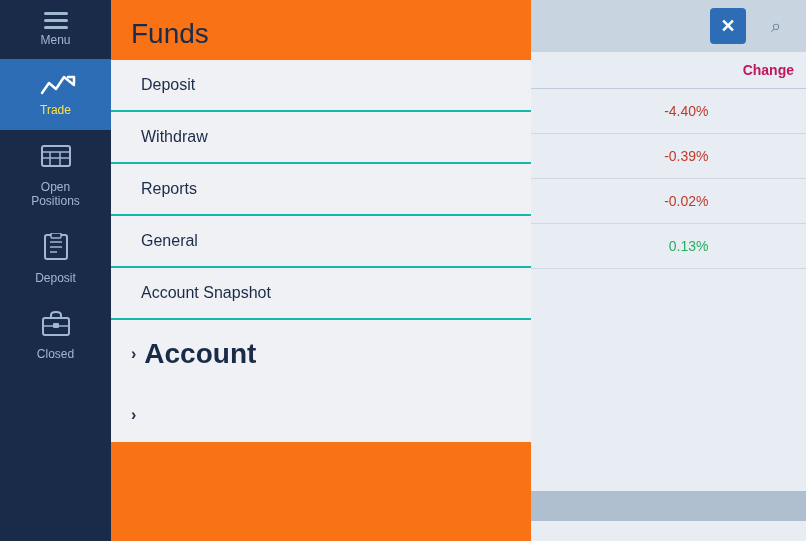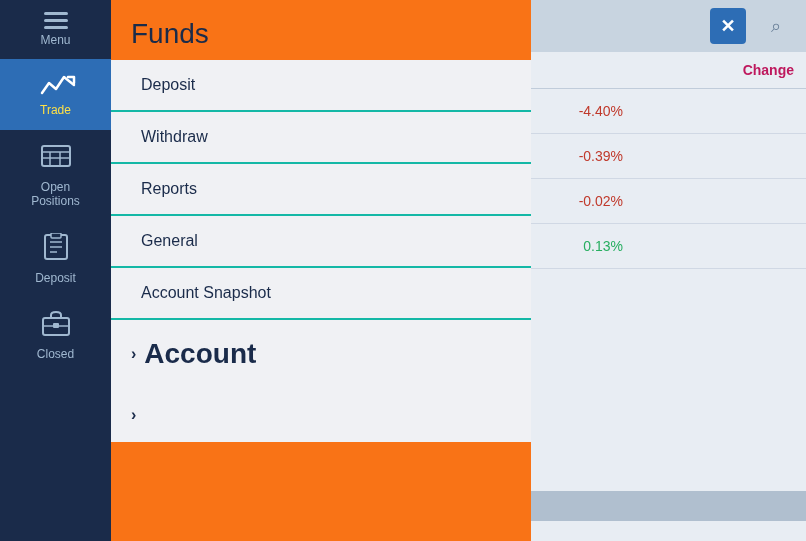--- a/index.html
+++ b/index.html
@@ -194,21 +194,21 @@
       text-align: right;
     }
 
     .data-rows {
       display: flex;
       flex-direction: column;
     }
 
     .data-row {
       display: flex;
-      justify-content: flex-start;
+      justify-content: center;
       padding: 14px 12px;
       border-bottom: 1px solid #d0d8e4;
       align-items: center;
     }
 
     .data-row.highlight {
       background-color: #dce7f0;
     }
 
     .change-value {

